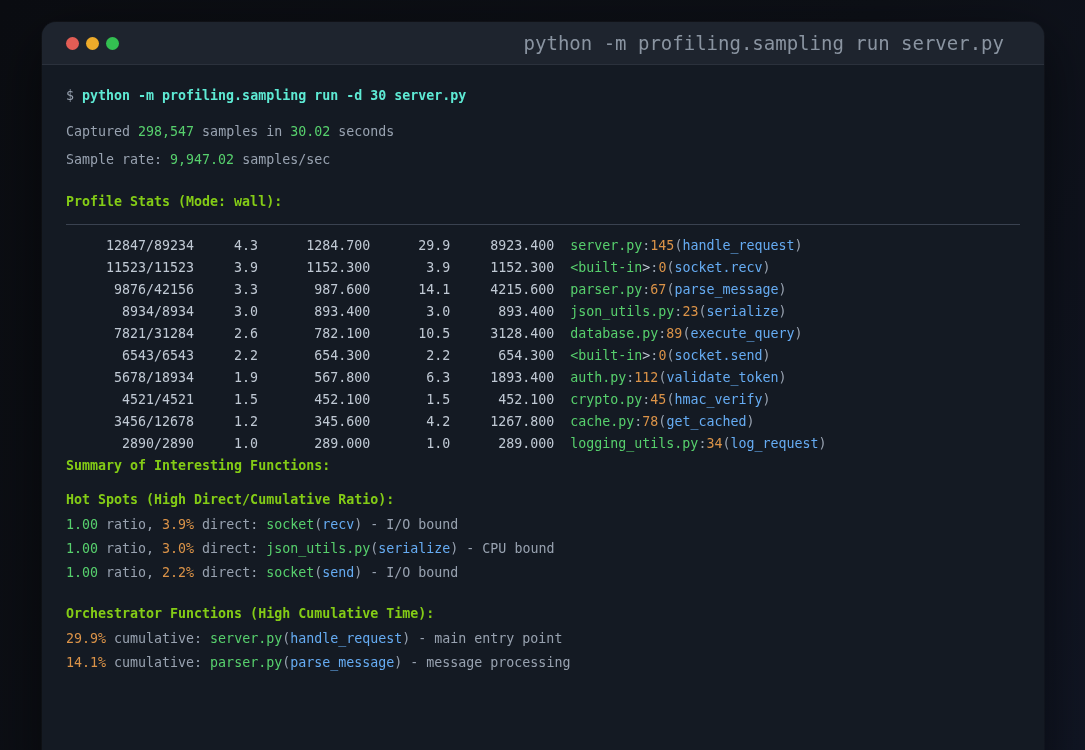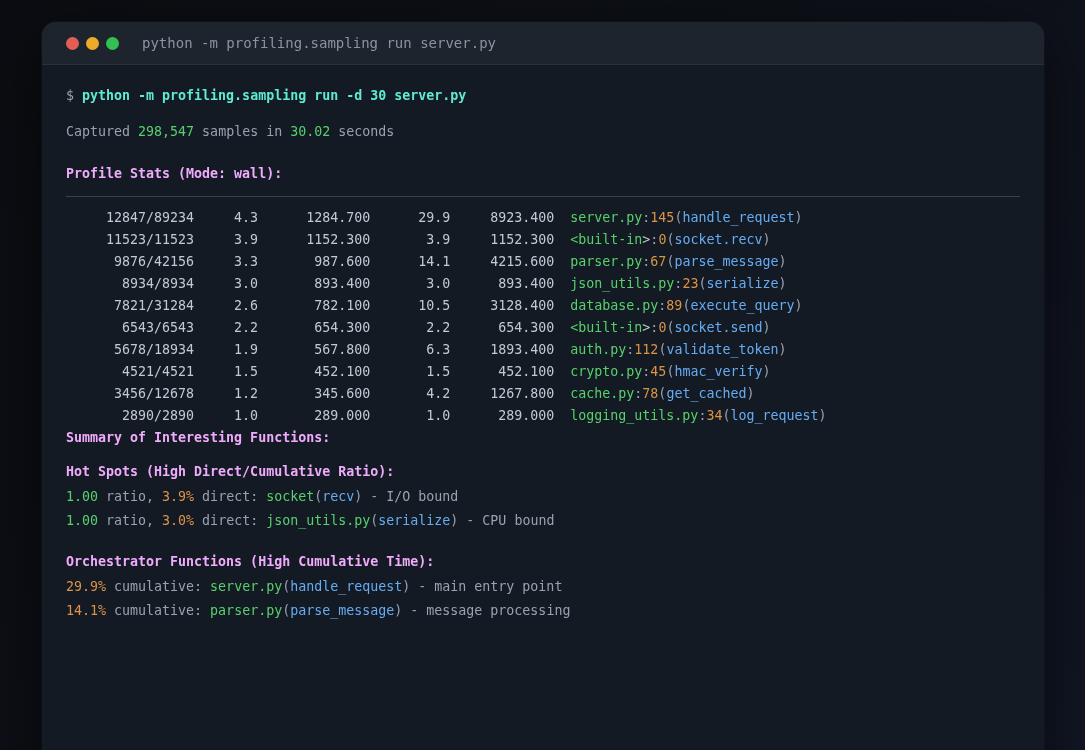--- a/index.html
+++ b/index.html
@@ -18,41 +18,41 @@
   .titlebar {
     height:43px; background:#1e242e; border-bottom:1px solid #2b313c;
     display:flex; align-items:center;
   }
   .lights { display:flex; gap:7px; padding-left:24px; width:100px; }
   .light { width:13px; height:13px; border-radius:50%; display:inline-block; cursor:pointer; }
   .light.red    { background:#e25d55; }
   .light.yellow { background:#edab2a; }
   .light.green  { background:#33bf51; }
   .titlebar .title {
-    flex:1; text-align:left; color:#8a94a1; font-size:14px; padding-right:52px;
+    flex:1; text-align:right; color:#8a94a1; font-size:19px; padding-right:40px;
   }
   .term { padding:0 24px; font-size:13.3px; color:#98a2b0; }
   .line { height:22px; line-height:22px; white-space:pre; }
   
   .cmd            { margin-top:20px; }
   .captured       { margin-top:14px; }
   .rate, .eff     { margin-top:6px; }
   .profile-title  { margin-top:20px; }
   .divider        { height:1px; background:#3a4250; margin:11px 0 10px 0; }
   .summary-title  { }
   .hotspots-title { margin-top:12px; }
   .hot            { margin-top:2px; }
   .hot.first      { margin-top:3px; }
   .orch-title     { margin-top:19px; }
   .orch           { margin-top:3px; }
   .orch.second    { margin-top:2px; }
   
   .green  { color:#57d06d; }
   .bgreen { color:#5eead4; font-weight:bold; }
-  .blue   { color:#f0abfc; font-weight:bold; }
+  .blue   { color:#84cc16; font-weight:bold; }
   .fblue  { color:#66acf3; }
   .orange { color:#db9348; }
   .gray   { color:#98a2b0; }
   .bright { color:#c0c9d4; }
   
   .num { display:inline-block; text-align:right; white-space:pre; color:#c0c9d4; }
   .c1 { width:16ch; } .c2 { width:8ch; } .c3 { width:14ch; }
   .c4 { width:10ch; } .c5 { width:13ch; }
   .floc { padding-left:2ch; }
 </style>
@@ -70,20 +70,21 @@
       </div>
       <div class="title">python -m profiling.sampling run server.py</div>
     </div>
 
     <div class="term">
 
       <div class="line cmd"><span class="gray">$ </span><span class="bgreen">python -m profiling.sampling run -d 30 server.py</span></div>
 
       <div class="line captured"><span class="gray">Captured </span><span class="green">298,547</span><span class="gray"> samples in </span><span class="green">30.02</span><span class="gray"> seconds</span></div>
 
+      <div class="line rate"><span class="gray">Sample rate: </span><span class="green">9,947.02</span><span class="gray"> samples/sec</span></div>
 
 
       <div class="line profile-title blue">Profile Stats (Mode: wall):</div>
 
       <div class="divider"></div>
 
       <div id="table-rows">
   <div class="line trow"><span class="num c1">12847/89234</span><span class="num c2">4.3</span><span class="num c3">1284.700</span><span class="num c4">29.9</span><span class="num c5">8923.400</span><span class="floc"><span class="green">server.py</span><span class="bright"></span><span class="gray">:</span><span class="orange">145</span><span class="gray">(</span><span class="fblue">handle_request</span><span class="gray">)</span></span></div>
 
   <div class="line trow"><span class="num c1">11523/11523</span><span class="num c2">3.9</span><span class="num c3">1152.300</span><span class="num c4">3.9</span><span class="num c5">1152.300</span><span class="floc"><span class="green">&lt;built-in</span><span class="bright">&gt;</span><span class="gray">:</span><span class="orange">0</span><span class="gray">(</span><span class="fblue">socket.recv</span><span class="gray">)</span></span></div>
@@ -106,20 +107,21 @@
 </div>
 
       <div class="line summary-title blue">Summary of Interesting Functions:</div>
       <div class="line hotspots-title blue">Hot Spots (High Direct/Cumulative Ratio):</div>
 
       <div id="hotspot-lines">
   <div class="line hot first"><span class="green">1.00</span><span class="gray"> ratio, </span><span class="orange">3.9%</span><span class="gray"> direct: </span><span class="green">socket</span><span class="gray">(</span><span class="fblue">recv</span><span class="gray">)</span><span class="gray"> - I/O bound</span></div>
 
   <div class="line hot"><span class="green">1.00</span><span class="gray"> ratio, </span><span class="orange">3.0%</span><span class="gray"> direct: </span><span class="green">json_utils.py</span><span class="gray">(</span><span class="fblue">serialize</span><span class="gray">)</span><span class="gray"> - CPU bound</span></div>
 
+  <div class="line hot"><span class="green">1.00</span><span class="gray"> ratio, </span><span class="orange">2.2%</span><span class="gray"> direct: </span><span class="green">socket</span><span class="gray">(</span><span class="fblue">send</span><span class="gray">)</span><span class="gray"> - I/O bound</span></div>
 </div>
 
       <div class="line orch-title blue">Orchestrator Functions (High Cumulative Time):</div>
 
       <div id="orch-lines">
   <div class="line orch"><span class="orange">29.9%</span><span class="gray"> cumulative: </span><span class="green">server.py</span><span class="gray">(</span><span class="fblue">handle_request</span><span class="gray">)</span><span class="gray"> - main entry point</span></div>
 
   <div class="line orch second"><span class="orange">14.1%</span><span class="gray"> cumulative: </span><span class="green">parser.py</span><span class="gray">(</span><span class="fblue">parse_message</span><span class="gray">)</span><span class="gray"> - message processing</span></div>
 </div>
 

